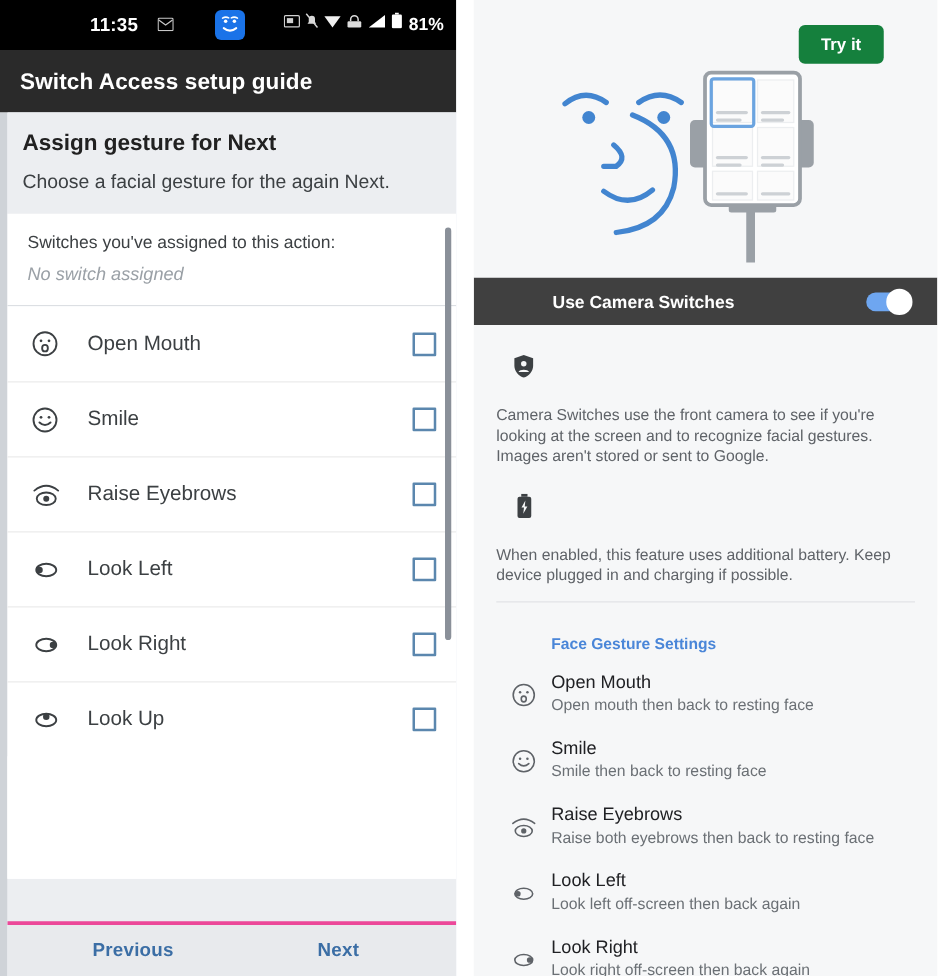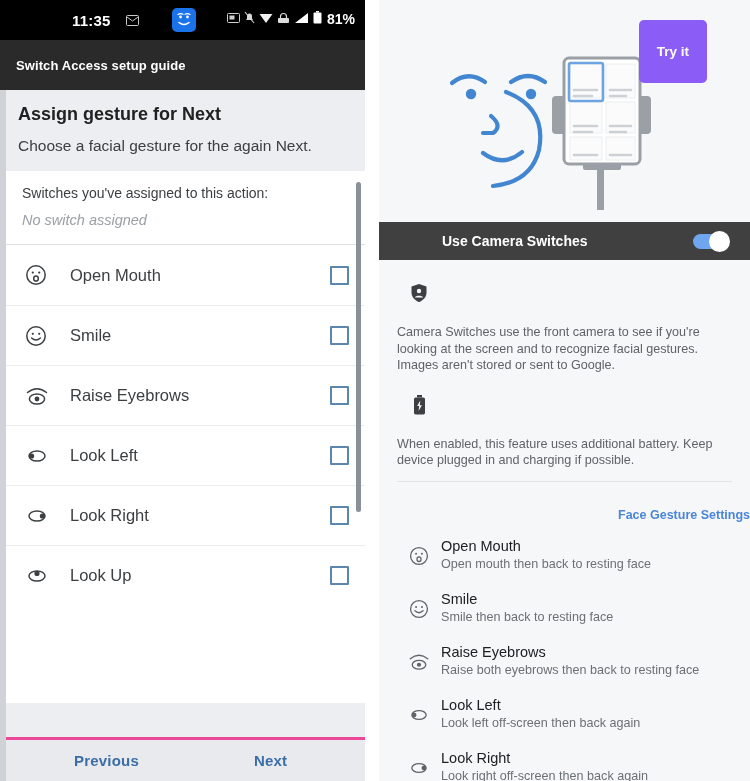--- a/index.html
+++ b/index.html
@@ -33,21 +33,21 @@
     position: absolute; right: 10px; top: 10px;
     display: flex; align-items: center; gap: 4px;
   }
   .status-pct { font-size: 14px; font-weight: bold; margin-left: 1px; }
 
   .title-bar {
     height: 50px; background: #2a2a2a; display: flex; align-items: center;
     padding-left: 16px;
   }
   .title-bar .t {
-    color: #ffffff; font-size: 13px; font-weight: bold; letter-spacing: .1px;
+    color: #ffffff; font-size: 18px; font-weight: bold; letter-spacing: .1px;
   }
   .left-gutter {
     position: absolute; left: 0; top: 90px; width: 6px; bottom: 0;
     background: #cfd3d8;
   }
   .left-body {
     position: absolute; left: 6px; top: 90px; right: 0; bottom: 0;
     background: #eceef1;
   }
   .intro { padding: 14px 16px 16px 12px; background: #eceef1; }
@@ -98,23 +98,23 @@
   }
 
   
   .right-panel {
     position: absolute; left: 379px; top: 0; width: 371px; height: 781px;
     background: #f6f7f8; overflow: hidden;
   }
   .hero { position: relative; height: 222px; background: #f6f7f8; }
   .try-it {
     position: absolute; right: 43px; top: 20px;
-    background: #8b5cf6; color: #ffffff;
+    background: #15803d; color: #ffffff;
     font-size: 13.5px; font-weight: bold;
-    padding: 24px 18px; border-radius: 5px; border: none;
+    padding: 8px 18px; border-radius: 5px; border: none;
     font-family: "Liberation Sans", sans-serif;
   }
   .hero-art { position: absolute; left: 0; top: 0; }
 
   .toggle-bar {
     height: 38px; background: #404040; display: flex; align-items: center;
     padding: 0 22px 0 63px;
   }
   .toggle-bar .lbl {
     flex: 1; color: #ffffff; font-size: 14px; font-weight: bold;
@@ -135,21 +135,21 @@
     padding-top: 3px;
   }
   .info-row .tx {
     flex: 1; font-size: 12.6px; line-height: 16.5px; color: #5f6368;
     padding-right: 6px;
   }
   .divider { height: 1px; background: #e2e4e6; margin: 2px 0 0 0; }
 
   .section-head {
     padding: 16px 0 10px 62px; font-size: 12.5px;
-    font-weight: bold; color: #4a86d8; text-align: right;
+    font-weight: bold; color: #4a86d8;
   }
   .setting-row { display: flex; padding: 6px 18px 14px 18px; align-items: flex-start; }
   .setting-row .ic {
     width: 44px; flex: 0 0 44px; display: flex; justify-content: center;
     padding-top: 7px;
   }
   .setting-row .body { flex: 1; }
   .setting-row .ttl { font-size: 14.5px; color: #202124; margin-bottom: 3px; }
   .setting-row .sub { font-size: 12.6px; color: #6b7075; }
 </style>

